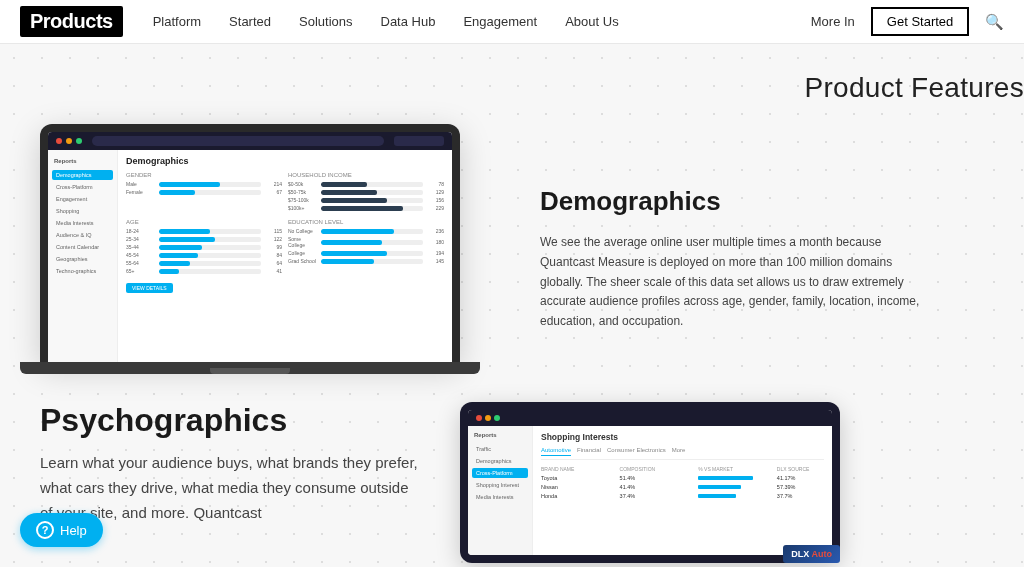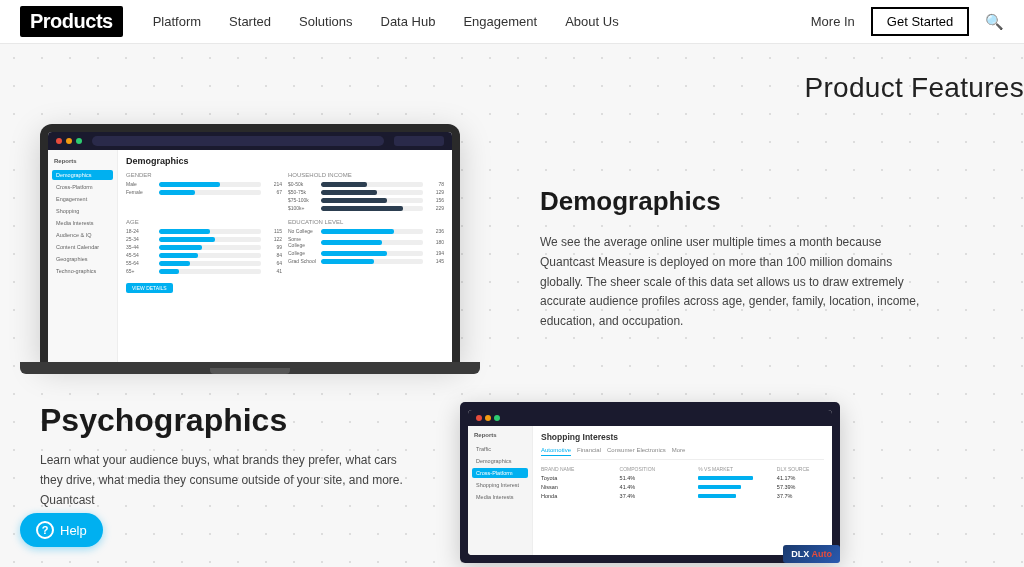--- a/index.html
+++ b/index.html
@@ -293,35 +293,35 @@
     .psycho-text {
       flex: 0 0 380px;
     }
     .psycho-heading {
       font-size: 32px;
       font-weight: 700;
       color: #1a1a1a;
       margin-bottom: 12px;
     }
     .psycho-desc {
-      font-size: 12px;
+      font-size: 15px;
       color: #444;
       line-height: 1.65;
     }
 
     
     .tablet-container {
       flex: 1;
       position: relative;
       height: 160px;
       overflow: visible;
     }
     .tablet-outer {
       background: #1a1a2e;
-      border-radius: 5px;
+      border-radius: 12px;
       padding: 8px;
       width: 380px;
       position: absolute;
       top: 0;
       left: 0;
       box-shadow: 0 6px 24px rgba(0,0,0,0.2);
     }
     .tablet-screen {
       background: #fff;
       border-radius: 4px;

